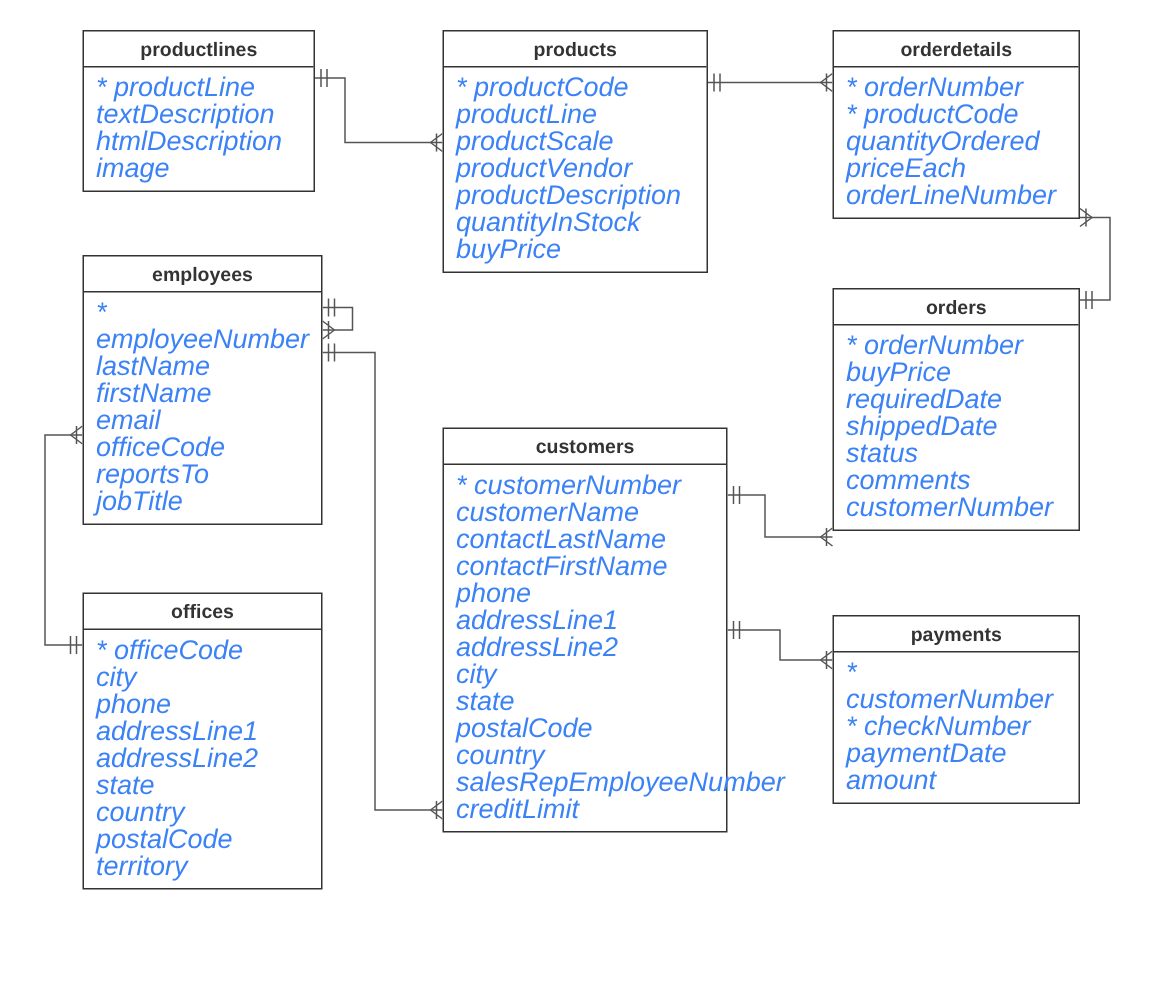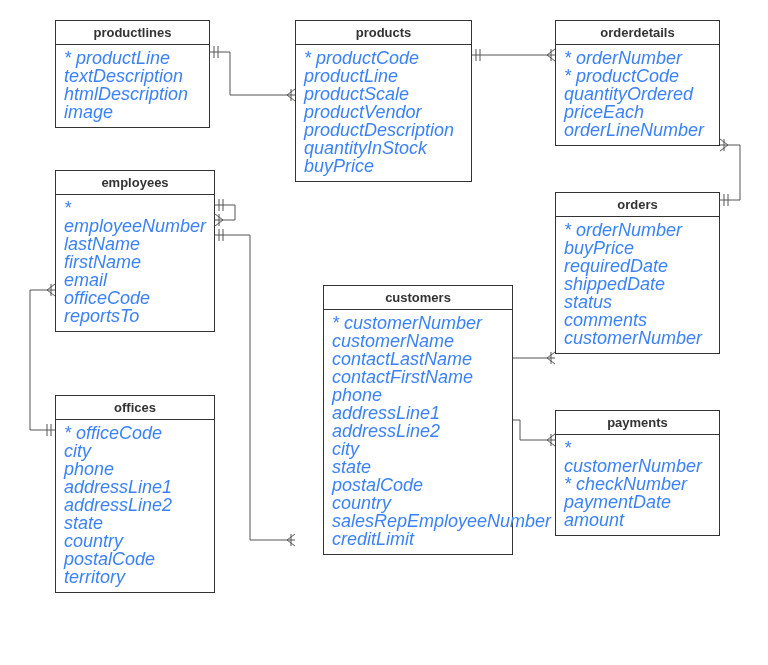--- a/index.html
+++ b/index.html
@@ -136,20 +136,21 @@
 
   <div class="entity" style="left:55px; top:170px; width:160px;">
     <div class="entity-title">employees</div>
     <div class="entity-body">
         <div class="field">* employeeNumber</div>
         <div class="field">lastName</div>
         <div class="field">firstName</div>
         <div class="field">email</div>
         <div class="field">officeCode</div>
         <div class="field">reportsTo</div>
+        <div class="field">jobTitle</div>
       </div>
   </div>
 
   <div class="entity" style="left:555px; top:180px; width:165px;margin-top:12px;">
     <div class="entity-title">orders</div>
     <div class="entity-body">
         <div class="field">* orderNumber</div>
         <div class="field">buyPrice</div>
         <div class="field">requiredDate</div>
         <div class="field">shippedDate</div>
@@ -167,21 +168,21 @@
         <div class="field">phone</div>
         <div class="field">addressLine1</div>
         <div class="field">addressLine2</div>
         <div class="field">state</div>
         <div class="field">country</div>
         <div class="field">postalCode</div>
         <div class="field">territory</div>
       </div>
   </div>
 
-  <div class="entity" style="left:295px; top:285px; width:190px;margin-left:28px;">
+  <div class="entity" style="left:295px; top:285px; width:190px;">
     <div class="entity-title">customers</div>
     <div class="entity-body">
         <div class="field">* customerNumber</div>
         <div class="field">customerName</div>
         <div class="field">contactLastName</div>
         <div class="field">contactFirstName</div>
         <div class="field">phone</div>
         <div class="field">addressLine1</div>
         <div class="field">addressLine2</div>
         <div class="field">city</div>

